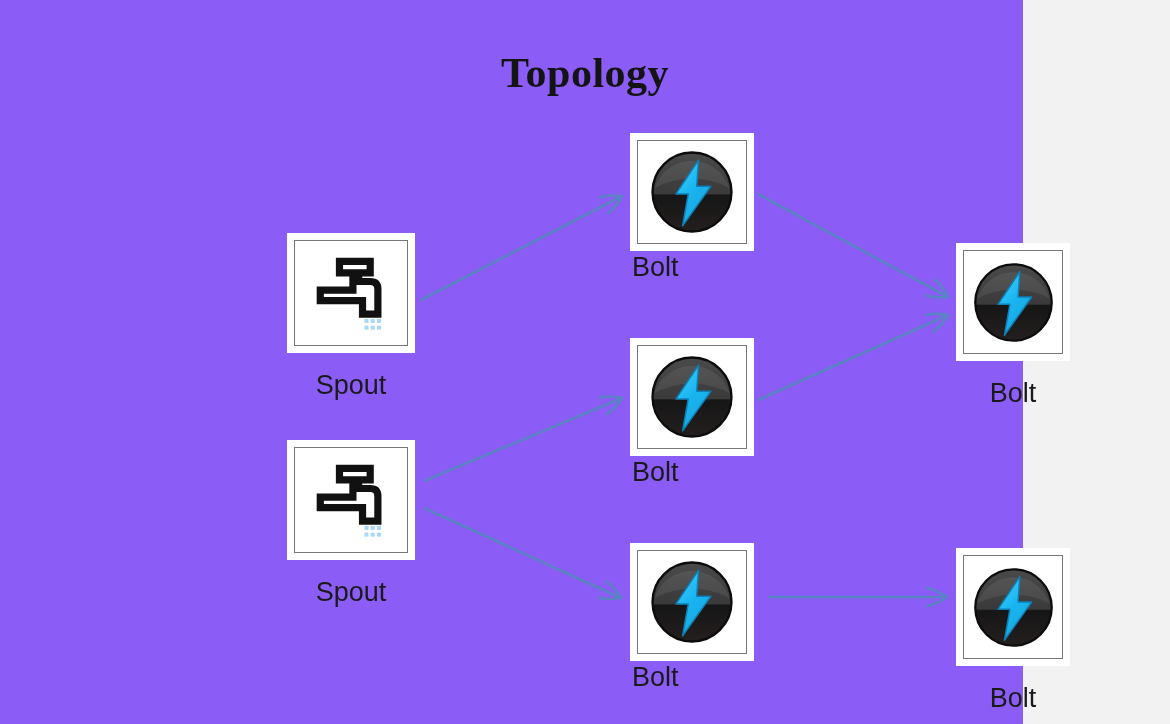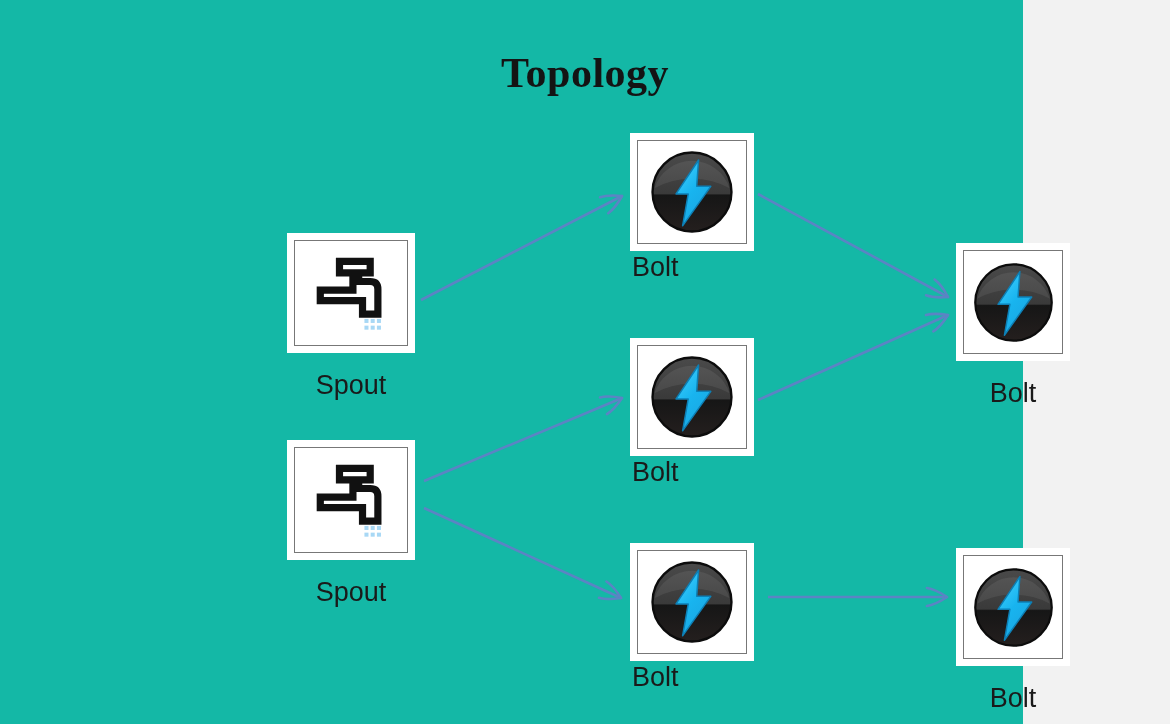--- a/index.html
+++ b/index.html
@@ -10,21 +10,21 @@
     width: 1170px;
     height: 724px;
     background: #f2f2f2;
     font-family: "Liberation Sans", sans-serif;
     overflow: hidden;
   }
   #stage {
     position: relative;
     width: 1023px;
     height: 724px;
-    background: #14b8a6;
+    background: #8b5cf6;
   }
   #title {
     position: absolute;
     left: 0;
     top: 52px;
     width: 1170px;
     text-align: center;
     font-family: "Liberation Serif", serif;
     font-weight: bold;
     font-size: 42px;

